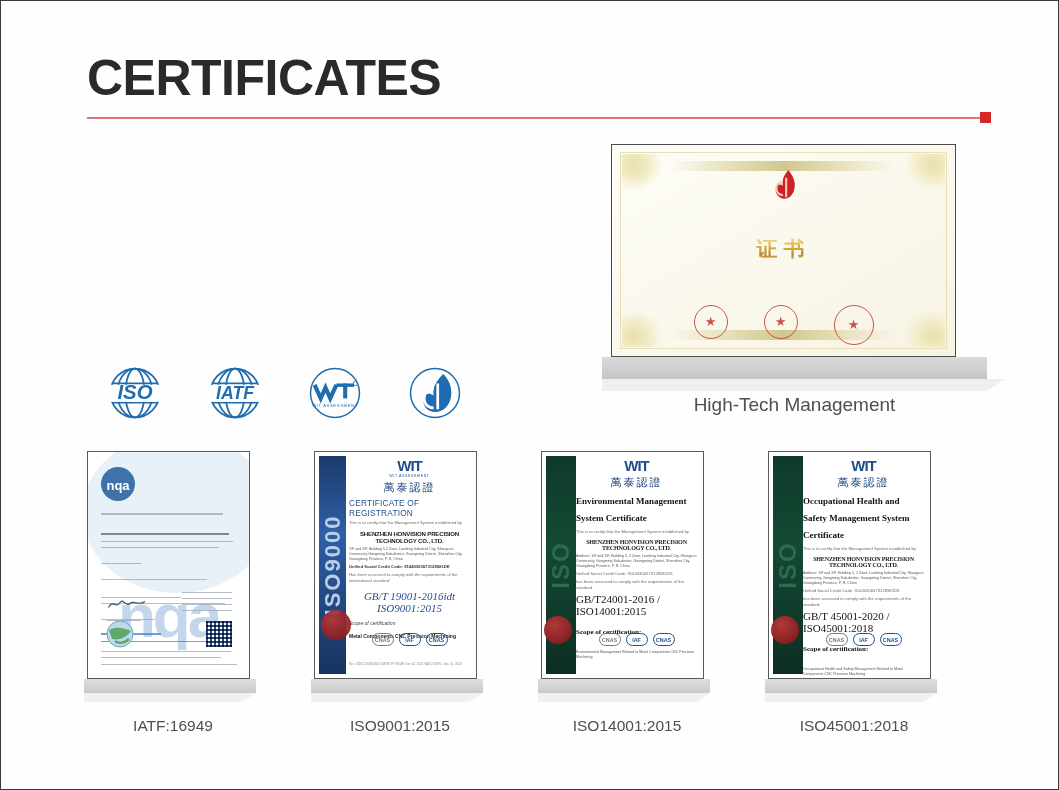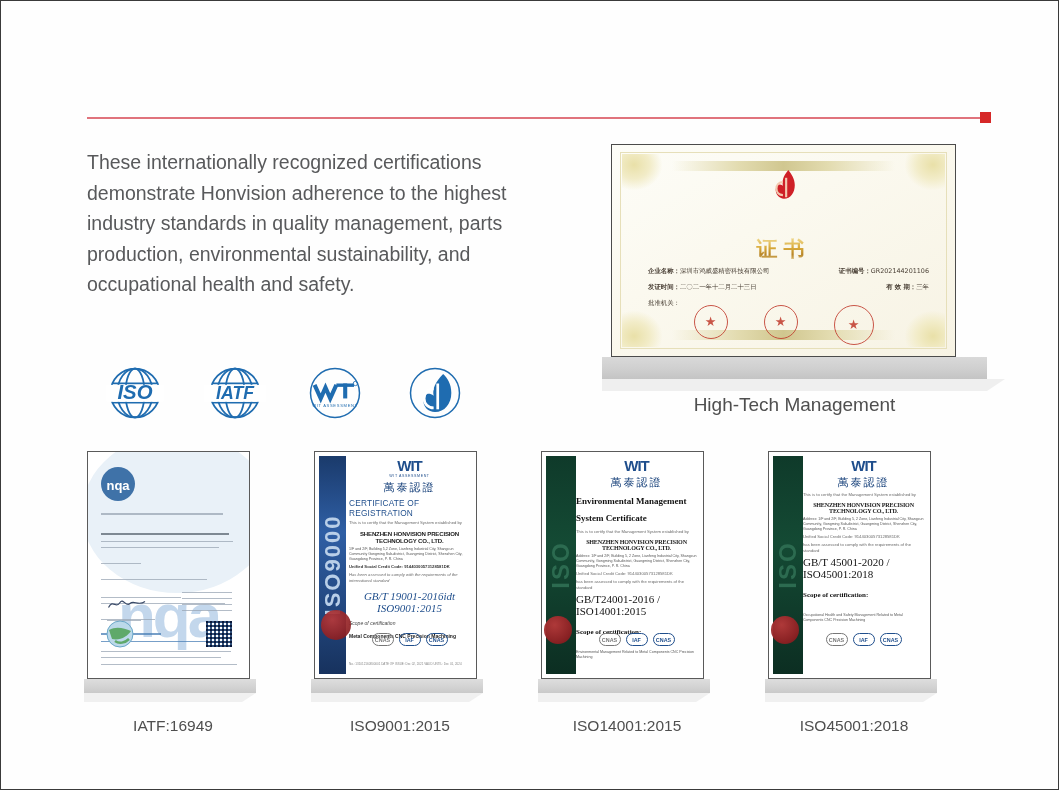--- a/index.html
+++ b/index.html
@@ -196,24 +196,24 @@
     position: absolute; left: 2px; bottom: 34px; width: 28px; height: 28px; border-radius: 50%;
     background: radial-gradient(circle at 38% 32%, #b7393a 0%, #8d1f22 70%, #6d1518 100%);
     opacity: .95; z-index: 3;
   }
 </style>
 </head>
 <body>
 
 <div id="page">
 
+  <div class="page-title">CERTIFICATES</div>
   <div class="title-rule"></div>
   <div class="title-rule-cap"></div>
 
-  <p class="intro">These internationally recognized certifications demonstrate Honvision adherence to the highest industry standards in quality management, parts production, environmental sustainability, and occupational health and safety.</p>
 
   <div class="logo-row">
     <svg class="logo-badge" viewBox="0 0 100 100">
       <g fill="none" stroke="#1f6cb0" stroke-width="2.6">
         <circle cx="50" cy="50" r="36"></circle>
         <ellipse cx="50" cy="50" rx="14" ry="36"></ellipse>
         <ellipse cx="50" cy="50" rx="26" ry="36"></ellipse>
         <path d="M16 36h68M16 64h68M14 50h72"></path>
       </g>
       <rect x="8" y="38" width="84" height="25" fill="#fff"></rect>
@@ -259,33 +259,20 @@
       <div class="gold-bot-flourish"></div>
 
       <svg class="flame-emblem" viewBox="0 0 100 100">
         <path d="M62 8 C48 24 44 38 47 52 C37 44 28 50 27 62 C26 76 37 88 50 88 C68 88 80 72 80 50 C80 32 70 18 62 8 Z" fill="#cf2027"></path>
         <path d="M47 42 C36 42 29 50 29 60 C29 70 36 78 47 78" fill="none" stroke="#f3c9b0" stroke-width="6"></path>
         <path d="M56 30 L56 84" stroke="#f3c9b0" stroke-width="6"></path>
       </svg>
 
       <div class="cn-sub">证书</div>
 
-      <div class="cn-fields">
-        <div class="cn-frow">
-          <span><b>企业名称：</b><i style="font-style:normal">深圳市鸿威盛精密科技有限公司</i></span>
-          <span><b>证书编号：</b><i style="font-style:normal">GR202144201106</i></span>
-        </div>
-        <div class="cn-frow">
-          <span><b>发证时间：</b><i style="font-style:normal">二〇二一年十二月二十三日</i></span>
-          <span><b>有 效 期：</b><i style="font-style:normal">三年</i></span>
-        </div>
-        <div class="cn-frow">
-          <span>批准机关：</span>
-        </div>
-      </div>
 
       <div class="cn-stamps">
         <div class="stamp"></div>
         <div class="stamp"></div>
         <div class="stamp wide"></div>
       </div>
     </div>
     <div class="shelf"></div>
     <div class="feature-caption">High-Tech Management</div>
   </div>
@@ -395,20 +382,21 @@
     </div>
 
     <div class="cert-cell">
       <div class="cert-card">
         <div class="grn-side">
           <span>ISO</span>
         </div>
         <div class="c-body">
           <div class="wit-mark">WIT</div>
           <div class="cn-cert-word">萬泰認證</div>
+          <div class="grn-h1">Occupational Health and Safety Management System Certificate</div>
           <div class="c-sm">This is to certify that the Management System established by</div>
           <div class="c-company" style="font-family:'Liberation Serif',serif">SHENZHEN HONVISION PRECISION TECHNOLOGY CO., LTD.</div>
           <div class="c-addr">Address: 1/F and 2/F, Building 5, 2 Zone, Lianfeng Industrial City, Shangcun Community, Gongming Sub-district, Guangming District, Shenzhen City, Guangdong Province, P. R. China</div>
           <div class="c-sm">Unified Social Credit Code:  91440300573128581DK</div>
           <div class="c-sm">has been assessed to comply with the requirements of the standard</div>
           <div class="c-std" style="color:#111;font-style:normal;text-align:left;margin-top:2px">GB/T 45001-2020 / ISO45001:2018</div>
           <div class="grn-h1" style="font-size:7px;margin-top:7px">Scope of certification:</div>
           <div class="c-addr" style="margin-top:9px">Occupational Health and Safety Management Related to Metal Components CNC Precision Machining</div>
           <div class="badge-row">
             <div class="ab g">CNAS</div>

